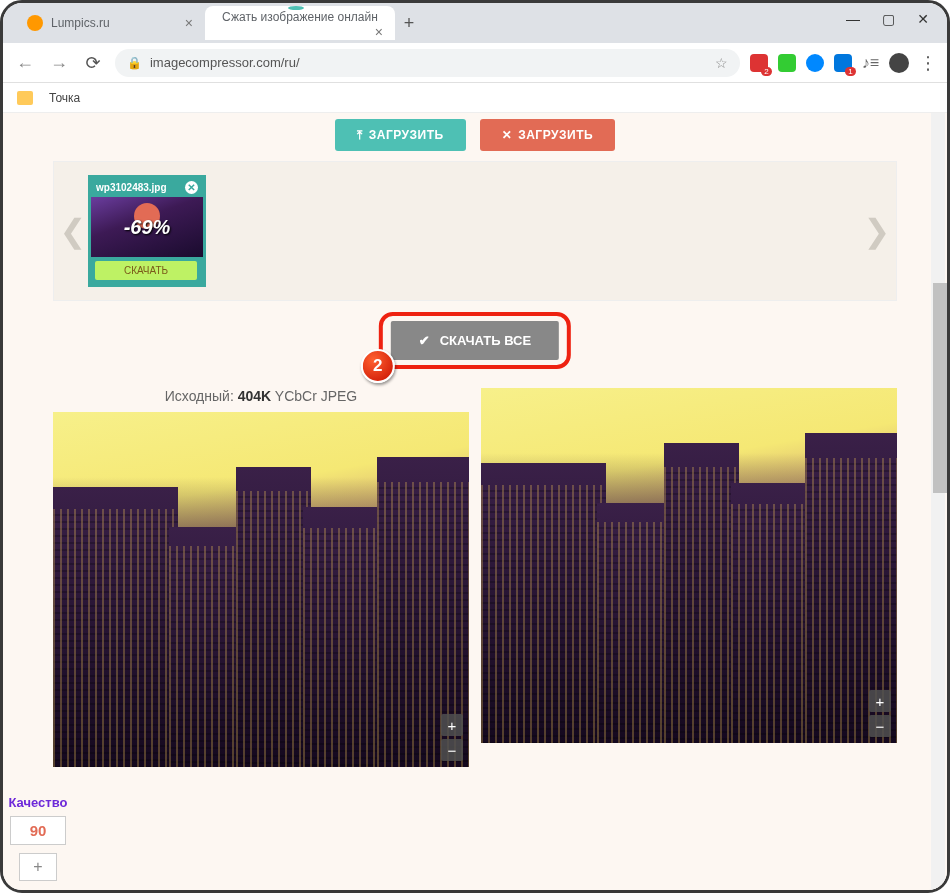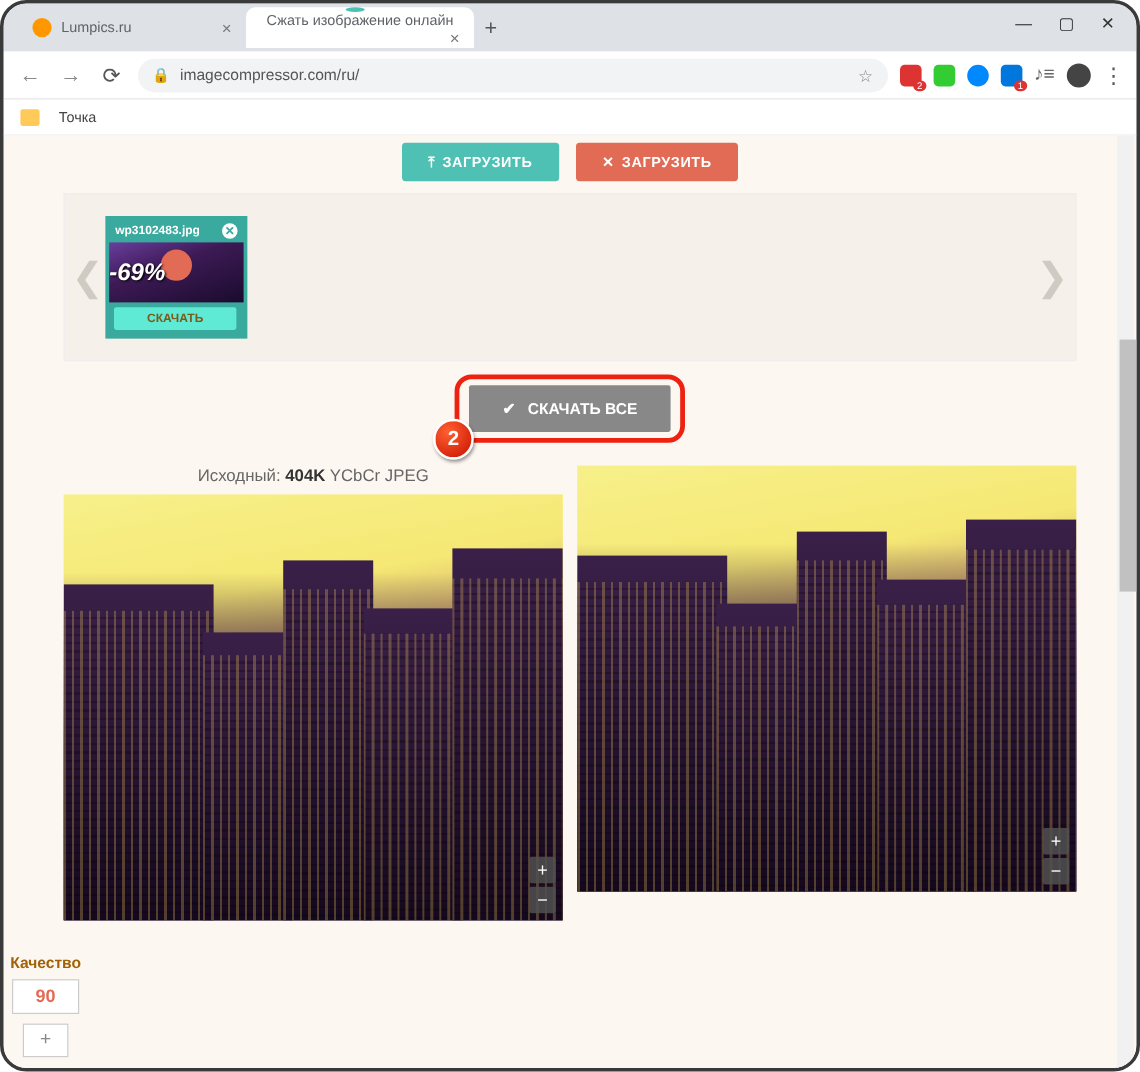--- a/index.html
+++ b/index.html
@@ -31,24 +31,24 @@
   .page { background: #fdf7f2; position: relative; height: 780px; overflow: hidden; }
   .topbtns { display: flex; gap: 14px; justify-content: center; padding-top: 6px; }
   .btn { padding: 9px 22px; border-radius: 3px; color: #fff; font-size: 12px; font-weight: bold; letter-spacing: 0.5px; display: inline-flex; align-items: center; gap: 6px; border: none; }
   .btn.teal { background: #4ec0b4; }
   .btn.red { background: #e26b55; }
   .thumbstrip { margin: 10px 50px; background: #f5f0e9; border: 1px solid #eee; height: 140px; display: flex; align-items: center; padding: 0 4px; position: relative; }
   .chev { width: 30px; height: 100%; display: flex; align-items: center; justify-content: center; font-size: 32px; color: #d0cbc2; }
   .thumb { width: 118px; background: #3aa99e; border: 3px solid #3aa99e; }
   .thumbhdr { font-size: 10px; font-weight: bold; color: #fff; padding: 3px 5px; display: flex; align-items: center; }
   .thumbhdr .x { margin-left: auto; width: 13px; height: 13px; border-radius: 50%; background: #fff; color: #3aa99e; font-size: 10px; display: flex; align-items: center; justify-content: center; }
-  .thumbimg { width: 100%; height: 50px; background: linear-gradient(160deg,#6a3d9e 0%,#3d1a55 40%,#1a0b2e 100%); position: relative; display:flex; align-items:center; justify-content:flex-start; overflow:hidden; }
+  .thumbimg { width: 100%; height: 60px; background: linear-gradient(160deg,#6a3d9e 0%,#3d1a55 40%,#1a0b2e 100%); position: relative; display:flex; align-items:center; justify-content:center; overflow:hidden; }
   .thumbimg::before { content:''; position:absolute; top:6px; left:50%; width:26px; height:26px; background:#e26b55; border-radius:50%; transform:translateX(-50%);}
   .thumbimg .pct { position: relative; font-size: 20px; font-weight: bold; color:#fff; text-shadow:1px 1px 2px #000; font-style:italic; }
-  .thumbbtn { background: #5eead4; color: #7a5a1a; font-size: 10px; font-weight: bold; padding: 4px; text-align: center; margin: 4px 6px 4px 4px; border-radius: 2px; }
+  .thumbbtn { background: #bef264; color: #7a5a1a; font-size: 10px; font-weight: normal; padding: 4px; text-align: center; margin: 4px 6px 4px 4px; border-radius: 2px; }
   .dlall-wrap { text-align:center; margin-top: 10px; position: relative; display:inline-block; left:50%; transform:translateX(-50%);}
   .dlall { background: #888; color: #fff; font-size: 13px; font-weight: bold; padding: 12px 28px; border-radius: 2px; display: inline-flex; align-items: center; gap: 10px; border: none; }
   .redframe { position:absolute; border:4px solid #e21; border-radius:14px; pointer-events:none; }
   .rf2 { top:-9px; left:-12px; right:-12px; bottom:-9px; }
   .numbadge { position:absolute; width:34px; height:34px; border-radius:50%; background:radial-gradient(circle at 35% 30%,#ff6030,#c81000); border:2px solid #fff; color:#fff; font-weight:bold; font-size:17px; display:flex; align-items:center; justify-content:center; box-shadow:1px 2px 3px rgba(0,0,0,.4);}
   .nb2 { left:-30px; top:28px; }
   .compare { display:flex; margin: 28px 50px 0 50px; gap: 12px; }
   .panel { flex:1; }
   .panelhdr { text-align:center; font-size: 14px; color: #666; margin-bottom: 8px; }
   .panelhdr b { color:#333; }
@@ -57,21 +57,21 @@
   .bld { position:absolute; bottom:0; background:linear-gradient(180deg,#3a2048,#14081e); }
   .bld::after { content:''; position:absolute; inset:8% 0 0 0; background-image:repeating-linear-gradient(90deg,rgba(255,210,90,.5) 0 2px,transparent 2px 7px),repeating-linear-gradient(180deg,transparent 0 5px,rgba(0,0,0,.4) 5px 7px); opacity:.55;}
   .b1{left:0;width:30%;height:280px;}
   .b2{left:28%;width:18%;height:240px;}
   .b3{left:44%;width:18%;height:300px;}
   .b4{left:60%;width:20%;height:260px;}
   .b5{left:78%;width:22%;height:310px;}
   .zoomctrl { position:absolute; right:6px; bottom:6px; display:flex; flex-direction:column; gap:3px;}
   .zbtn { width:22px; height:22px; background:rgba(80,80,80,.85); color:#fff; display:flex; align-items:center; justify-content:center; font-size:15px; border-radius:2px; }
   .qcol { width: 70px; margin-right: 50px; margin-top: 28px; display:flex; flex-direction:column; align-items:center; }
-  .qlbl { font-size: 13px; color: #a16207; font-weight: bold; margin-bottom: 6px; }
+  .qlbl { font-size: 13px; color: #6d28d9; font-weight: bold; margin-bottom: 6px; }
   .qval { width: 56px; padding: 5px; text-align:center; border:1px solid #ccc; color:#e26b55; font-weight:bold; font-size:15px; background:#fff; }
   .stepbtn { width:38px; height:28px; border:1px solid #ccc; background:#fff; color:#888; font-size:16px; display:flex; align-items:center; justify-content:center; margin-top:8px;}
   .slider { width: 10px; height: 160px; background:#eee; border:1px solid #ddd; border-radius:5px; margin:10px 0; position:relative;}
   .slider .knob { position:absolute; top:6px; left:-5px; width:20px; height:20px; background:#fff; border:1px solid #bbb; border-radius:50%; box-shadow:0 1px 2px rgba(0,0,0,.2);}
   .savewrap { position:relative; margin-top:12px;margin-left:11px;}
   .savebtn { background:#888; color:#fff; font-size:12px; font-weight:bold; padding:9px 12px; border-radius:2px; border:none;}
   .rf1 { top:-7px; left:-7px; right:-7px; bottom:-7px; }
   .nb1 { left:6px; top:36px; }
   .hr { height:2px; background:#4ec0b4; margin: 30px 50px 0 50px;}
   .scroll { position:absolute; right:2px; top:0; bottom:0; width:14px; background:#f1f1f1;}

